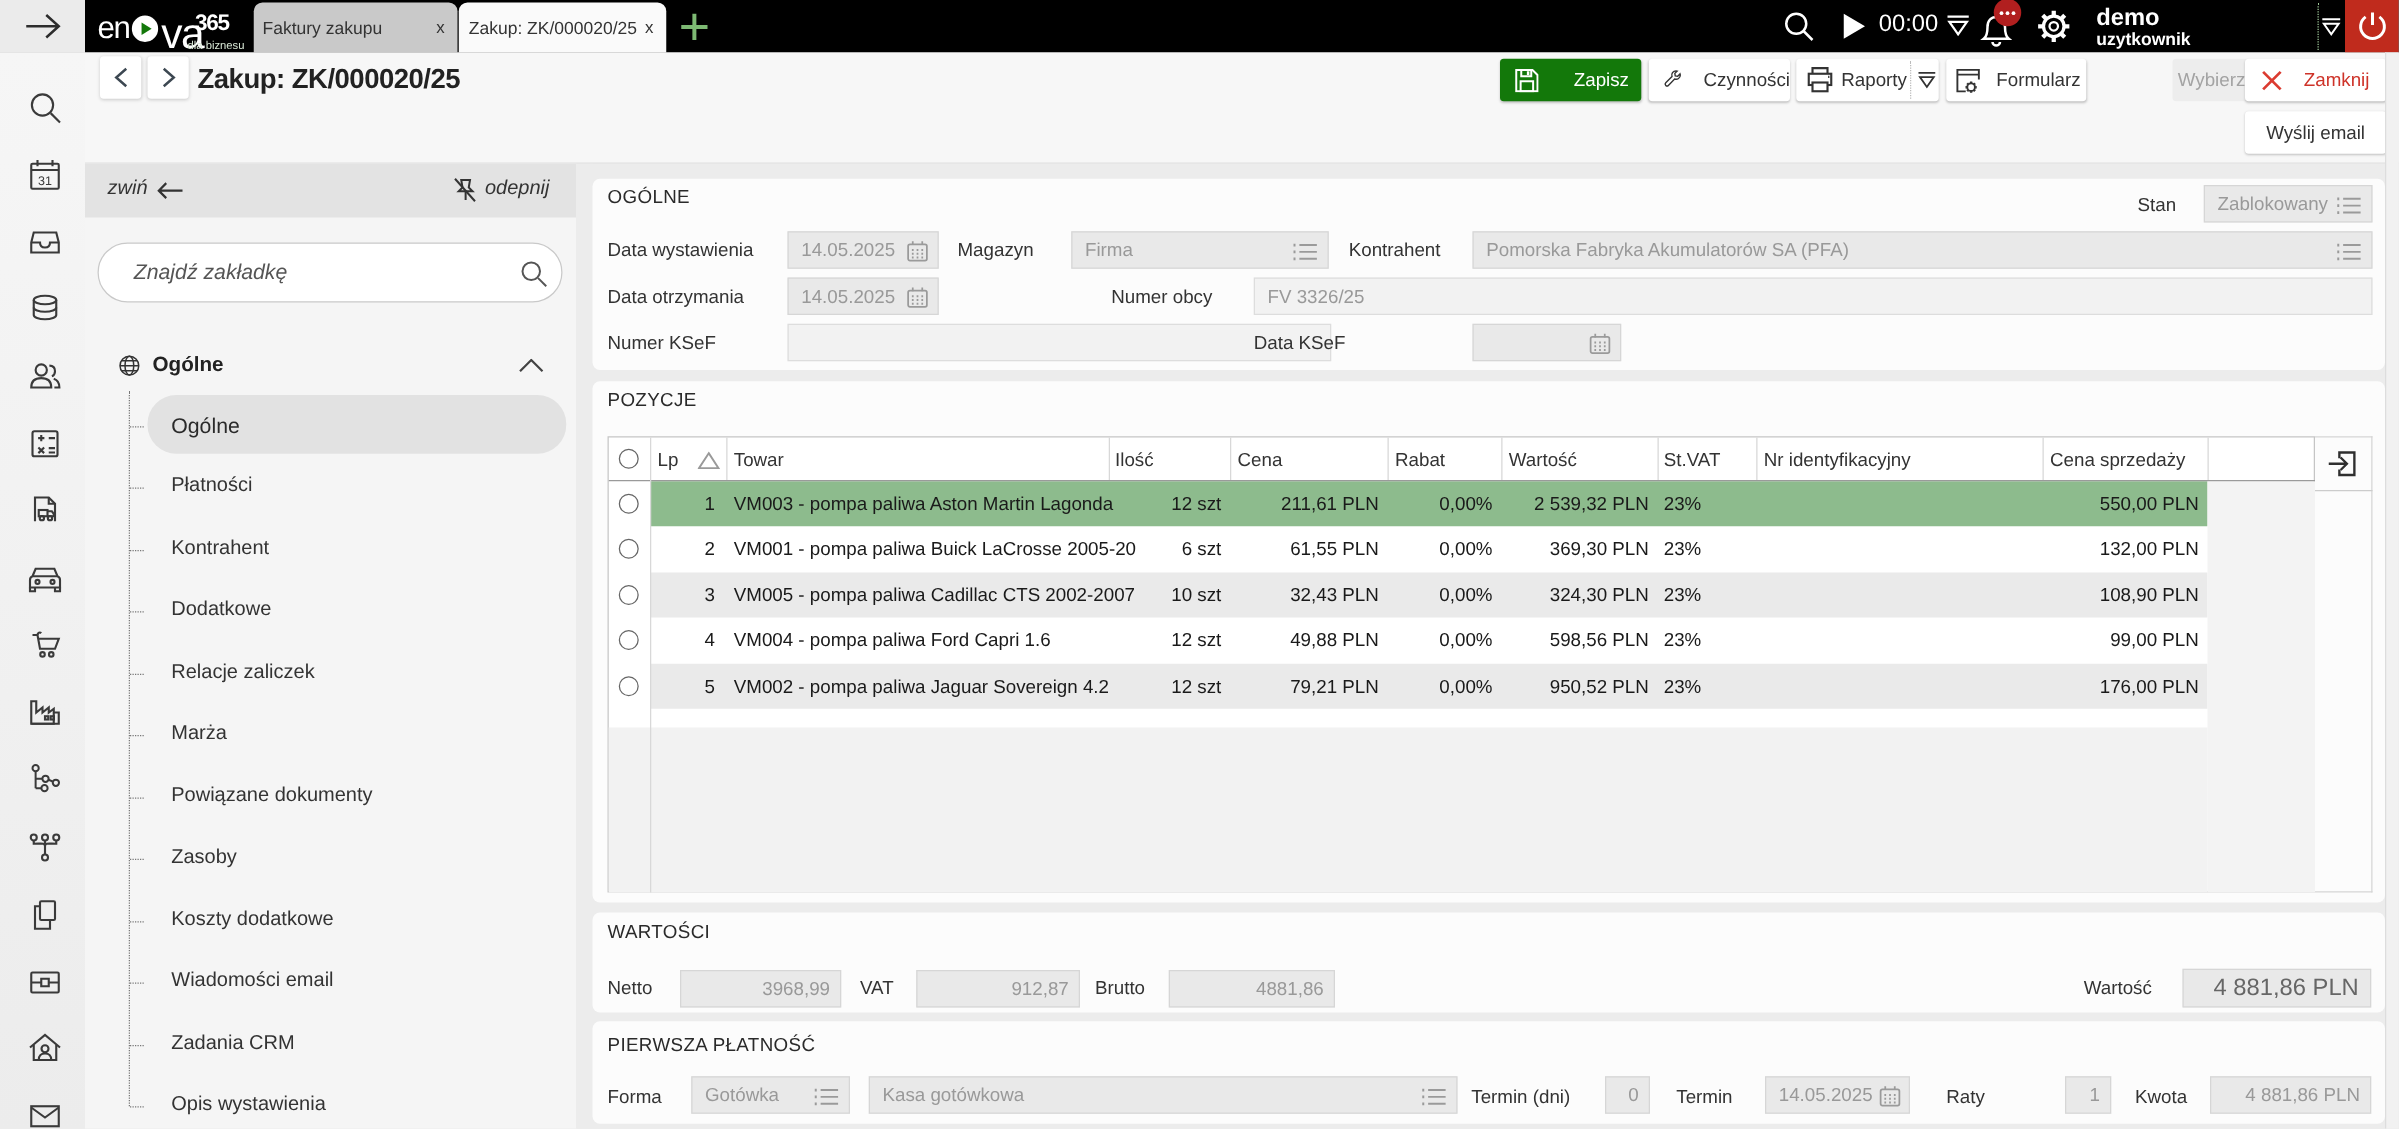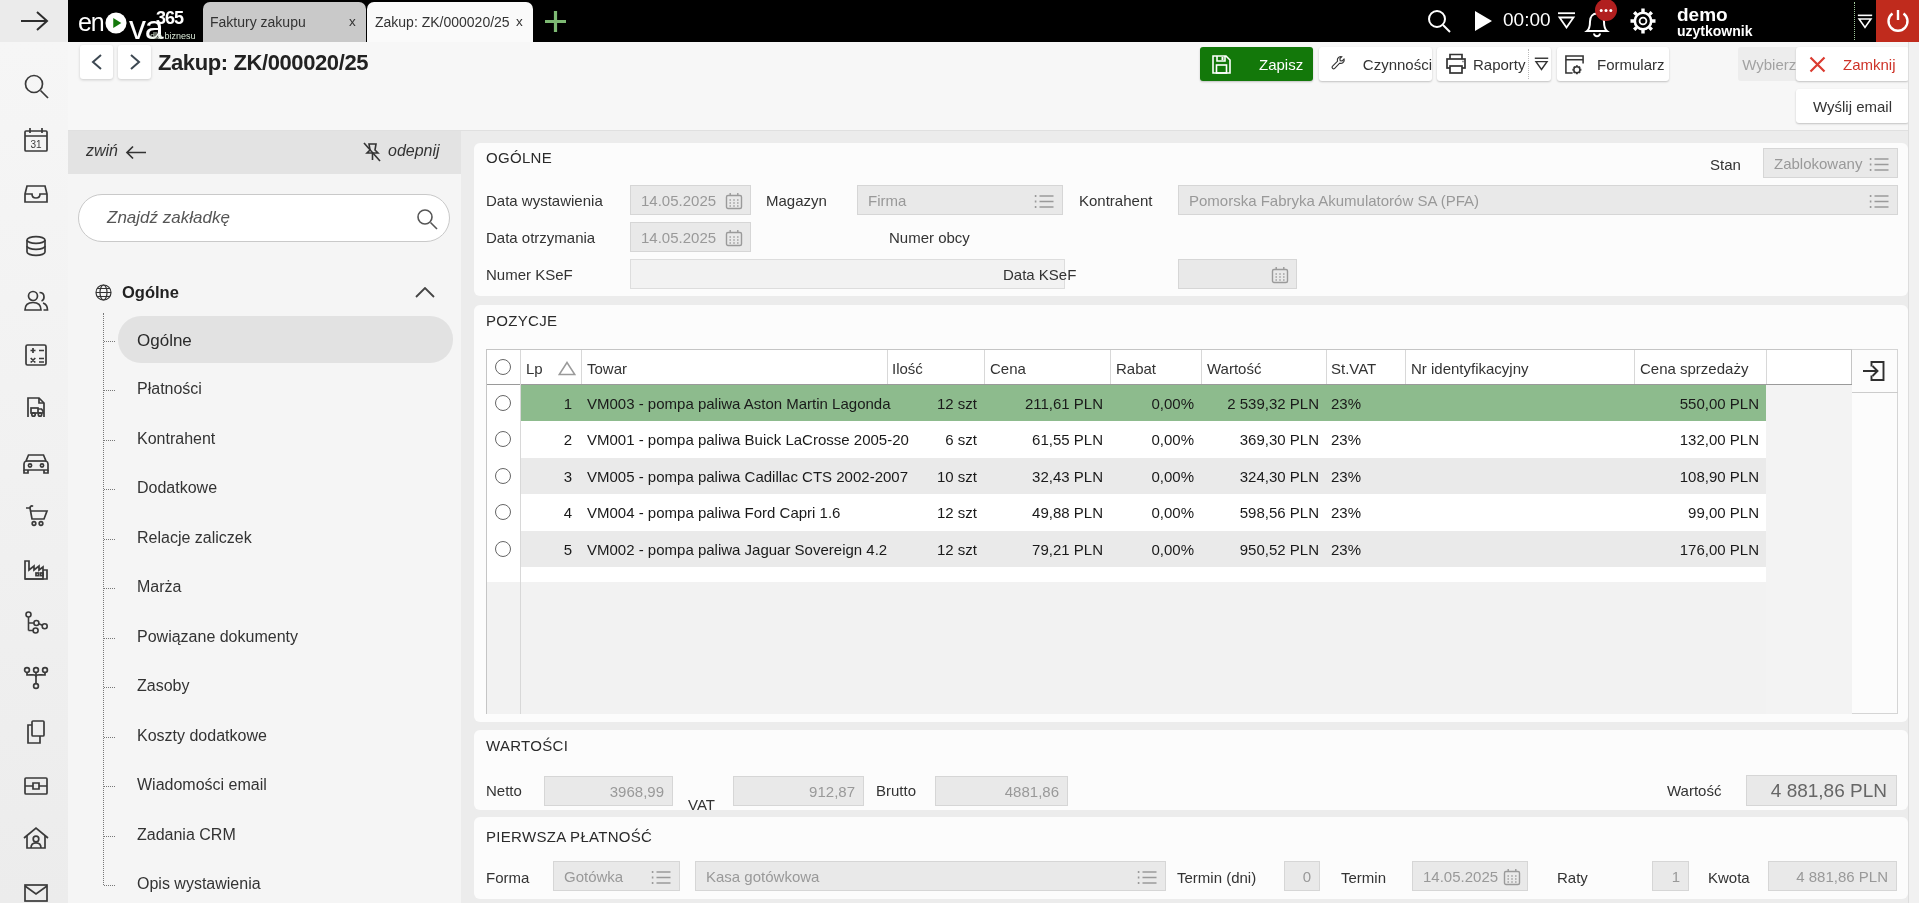--- a/index.html
+++ b/index.html
@@ -382,20 +382,23 @@
       <span style="margin-left:10px;">14.05.2025</span>
       <svg style="position:absolute; right:7px; top:6px;" width="18" height="18" viewBox="0 0 18 18" fill="none" stroke="#9a9a9a" stroke-width="1.4">
         <rect x="1.5" y="3.5" width="15" height="13" rx="1.5"></rect>
         <path d="M5.2 1 V4 M12.8 1 V4"></path>
         <g stroke-width="1.6">
           <path d="M4.5 8 h1.4 M8.3 8 h1.4 M12.1 8 h1.4 M4.5 11 h1.4 M8.3 11 h1.4 M12.1 11 h1.4 M4.5 14 h1.4 M8.3 14 h1.4 M12.1 14 h1.4"></path>
         </g>
       </svg>
     </div>
   <div class="abs flabel" style="left:417px; top:98px;">Numer obcy</div>
+  <div class="abs fld2" style="left:531px; top:91px; width:895px; height:30px;">
+      <span style="margin-left:10px;">FV 3326/25</span>
+    </div>
   <div class="abs flabel" style="left:14px; top:135px;">Numer KSeF</div>
   <div class="abs fld2" style="left:158px; top:128px; width:435px; height:30px;"></div>
   <div class="abs flabel" style="left:531px; top:135px;">Data KSeF</div>
   <div class="abs fld" style="left:706px; top:128px; width:119px; height:30px;">
       <svg style="position:absolute; right:7px; top:6px;" width="18" height="18" viewBox="0 0 18 18" fill="none" stroke="#9a9a9a" stroke-width="1.4">
         <rect x="1.5" y="3.5" width="15" height="13" rx="1.5"></rect>
         <path d="M5.2 1 V4 M12.8 1 V4"></path>
         <g stroke-width="1.6">
           <path d="M4.5 8 h1.4 M8.3 8 h1.4 M12.1 8 h1.4 M4.5 11 h1.4 M8.3 11 h1.4 M12.1 11 h1.4 M4.5 14 h1.4 M8.3 14 h1.4 M12.1 14 h1.4"></path>
         </g>
@@ -492,21 +495,21 @@
       <span class="c3">0,00%</span>
       <span class="c4">950,52 PLN</span>
       <span class="c5">23%</span>
       <span class="c6">176,00 PLN</span>
   </div>
 
   <div class="abs sect" style="top:599px; height:80px;"></div>
   <div class="abs slabel" style="left:14px; top:606px;">WARTOŚCI</div>
   <div class="abs flabel" style="left:14px; top:651px;">Netto</div>
   <div class="abs fld vfld" style="left:72px; top:645px; width:129px;">3968,99</div>
-  <div class="abs flabel" style="left:216px; top:665px;">VAT</div>
+  <div class="abs flabel" style="left:216px; top:651px;">VAT</div>
   <div class="abs fld vfld" style="left:261px; top:645px; width:131px;">912,87</div>
   <div class="abs flabel" style="left:404px; top:651px;">Brutto</div>
   <div class="abs fld vfld" style="left:463px; top:645px; width:133px;">4881,86</div>
   <div class="abs flabel" style="left:1195px; top:651px;">Wartość</div>
   <div class="abs fld" style="left:1274px; top:644px; width:151px; height:31px; font-size:19px; color:#666; justify-content:flex-end;">
       <span style="margin-right:9px;">4 881,86 PLN</span>
     </div>
 
   <div class="abs sect" style="top:686px; height:82px;"></div>
   <div class="abs slabel" style="left:14px; top:697px;">PIERWSZA PŁATNOŚĆ</div>

